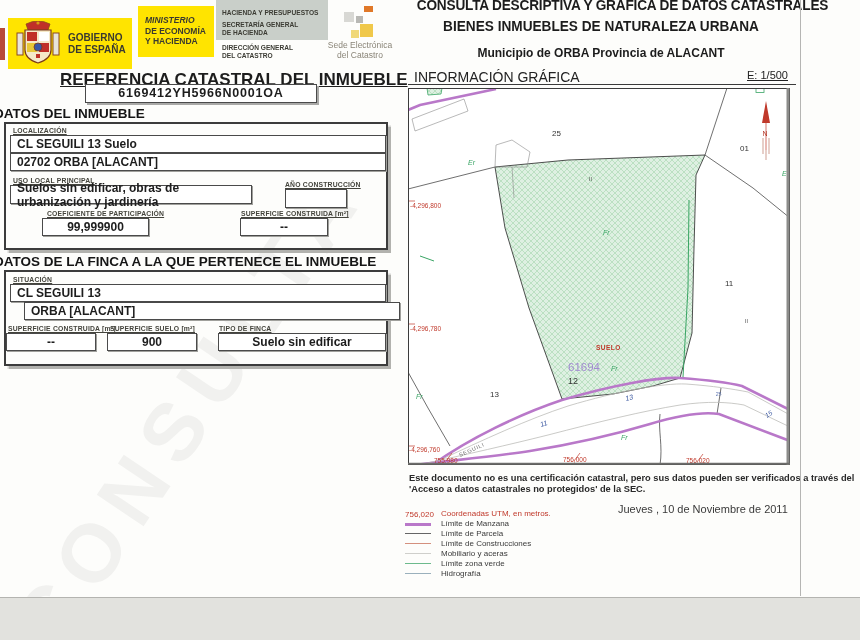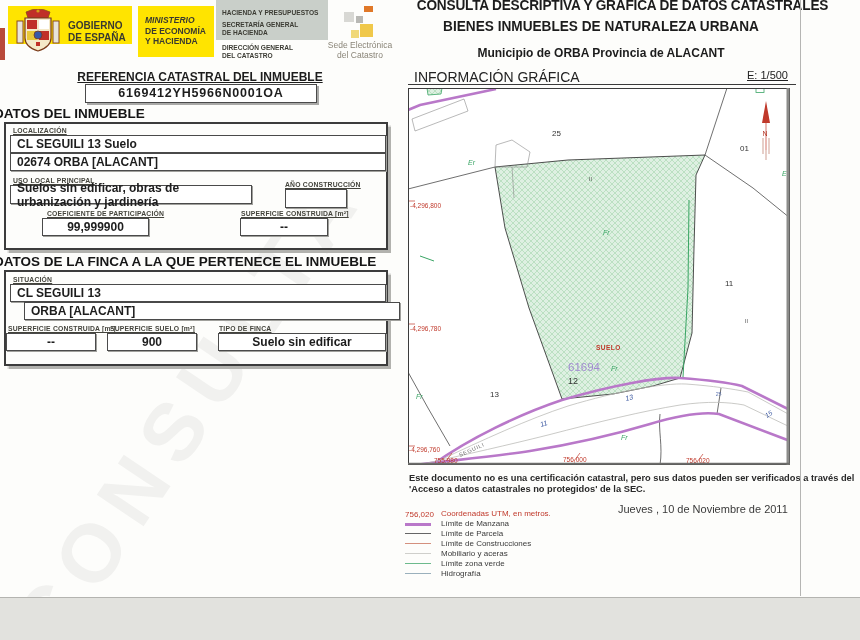--- a/index.html
+++ b/index.html
@@ -19,21 +19,21 @@
   .sede-text{font-size:8.5px;line-height:10px;color:#8a8578;text-align:center;}
   .red-sliver{background:#b94a3a;}
   
   .title1{font-weight:bold;font-size:14.5px;letter-spacing:-0.2px;text-align:center;color:#1c1c1c;transform:scaleX(0.94);transform-origin:center;white-space:nowrap;}
   .title2{font-weight:bold;font-size:14.5px;text-align:center;color:#1c1c1c;transform:scaleX(0.94);transform-origin:center;white-space:nowrap;}
   .title3{font-weight:bold;font-size:12px;text-align:center;color:#1c1c1c;white-space:nowrap;}
   .info-row{border-bottom:1.3px solid #3a3a3a;}
   .info-left{font-size:14px;color:#222;}
   .info-right{font-size:11px;color:#222;text-decoration:underline;}
   
-  .ref-label{font-weight:bold;font-size:12px;text-decoration:underline;color:#1d1d1d;text-align:center;white-space:nowrap;}
+  .ref-label{font-weight:bold;font-size:17px;text-decoration:underline;color:#1d1d1d;text-align:center;white-space:nowrap;}
   .ref-box{border:1.4px solid #4a4a4a;box-shadow:2px 2px 0 #a9a9a7;background:#fff;
            font-weight:bold;font-size:12.5px;letter-spacing:0.8px;text-align:center;color:#1d1d1d;}
   .sec-head{font-weight:bold;font-size:13.5px;color:#151515;white-space:nowrap;}
   .outer-box{border:2px solid #3c3c3c;box-shadow:2.5px 2.5px 1px #b2b2ae;background:transparent;}
   .f-label{font-size:6.8px;font-weight:bold;letter-spacing:0.2px;color:#44443c;text-decoration:underline;white-space:nowrap;}
   .f-box{border:1px solid #4a4a4a;box-shadow:1px 1px 0 #a0a09c;background:#fff;
          font-weight:bold;font-size:12px;color:#1d1d1d;display:flex;align-items:center;}
   .f-box.pad{padding-left:6px;}
   .f-box.center{justify-content:center;}
   .f-box.small{font-size:12px;}
@@ -60,21 +60,21 @@
   }
   svg text{font-family:"Liberation Sans", sans-serif;}
 </style>
 </head>
 <body>
 
 <div class="abs watermark" style="left:-6px;top:614px;">CONSULTA</div>
 
 <div class="abs red-sliver" style="left:0;top:28px;width:5px;height:32px;"></div>
 
-<div class="abs ybox" style="left:8px;top:6px;width:124px;height:38px;">
+<div class="abs ybox" style="left:8px;top:18px;width:124px;height:51px;">
 
   <svg class="abs" style="left:4px;top:3px;" width="52" height="45" viewBox="0 0 52 45">
     <rect x="5" y="12" width="6" height="22" fill="#e8e4da" stroke="#8a4a20" stroke-width="1"></rect>
     <rect x="41" y="12" width="6" height="22" fill="#e8e4da" stroke="#8a4a20" stroke-width="1"></rect>
     <path d="M14 3 Q26 -3 38 3 L36 9 L16 9 Z" fill="#c03028" stroke="#8a4a20" stroke-width="0.8"></path>
     <circle cx="26" cy="2" r="1.6" fill="#d4a017"></circle>
     <path d="M13 9 h26 v20 q0 9 -13 13 q-13 -4 -13 -13 Z" fill="#f5e9c8" stroke="#7a3a18" stroke-width="1.2"></path>
     <rect x="15" y="11" width="10" height="9" fill="#c03028"></rect>
     <rect x="27" y="11" width="10" height="9" fill="#fff"></rect>
     <rect x="15" y="22" width="10" height="9" fill="#e8c838"></rect>
@@ -121,21 +121,21 @@
 </div>
 
 <div class="abs ref-label" style="left:60px;top:70px;width:280px;">REFERENCIA CATASTRAL DEL INMUEBLE</div>
 <div class="abs ref-box" style="left:85px;top:84px;width:230px;height:17px;line-height:17px;">6169412YH5966N0001OA</div>
 
 <div class="abs sec-head" style="left:-6px;top:106px;">DATOS DEL INMUEBLE</div>
 <div class="abs outer-box" style="left:4px;top:122px;width:380px;height:124px;"></div>
 
 <div class="abs f-label" style="left:13px;top:127px;">LOCALIZACIÓN</div>
 <div class="abs f-box pad" style="left:10px;top:135px;width:368px;height:16px;">CL SEGUILI 13 Suelo</div>
-<div class="abs f-box pad" style="left:10px;top:153px;width:368px;height:16px;">02674 ORBA [ALACANT]</div>
+<div class="abs f-box pad" style="left:10px;top:153px;width:368px;height:16px;">02702 ORBA [ALACANT]</div>
 
 <div class="abs f-label" style="left:13px;top:177px;">USO LOCAL PRINCIPAL</div>
 <div class="abs f-box pad small" style="left:10px;top:185px;width:234px;height:17px;">Suelos sin edificar, obras de urbanización y jardinería</div>
 <div class="abs f-label" style="left:285px;top:181px;">AÑO CONSTRUCCIÓN</div>
 <div class="abs f-box center" style="left:285px;top:189px;width:60px;height:17px;"></div>
 
 <div class="abs f-label" style="left:47px;top:210px;">COEFICIENTE DE PARTICIPACIÓN</div>
 <div class="abs f-box center" style="left:42px;top:218px;width:105px;height:16px;">99,999900</div>
 <div class="abs f-label" style="left:241px;top:210px;">SUPERFICIE CONSTRUIDA [m²]</div>
 <div class="abs f-box center" style="left:240px;top:218px;width:86px;height:16px;">--</div>

